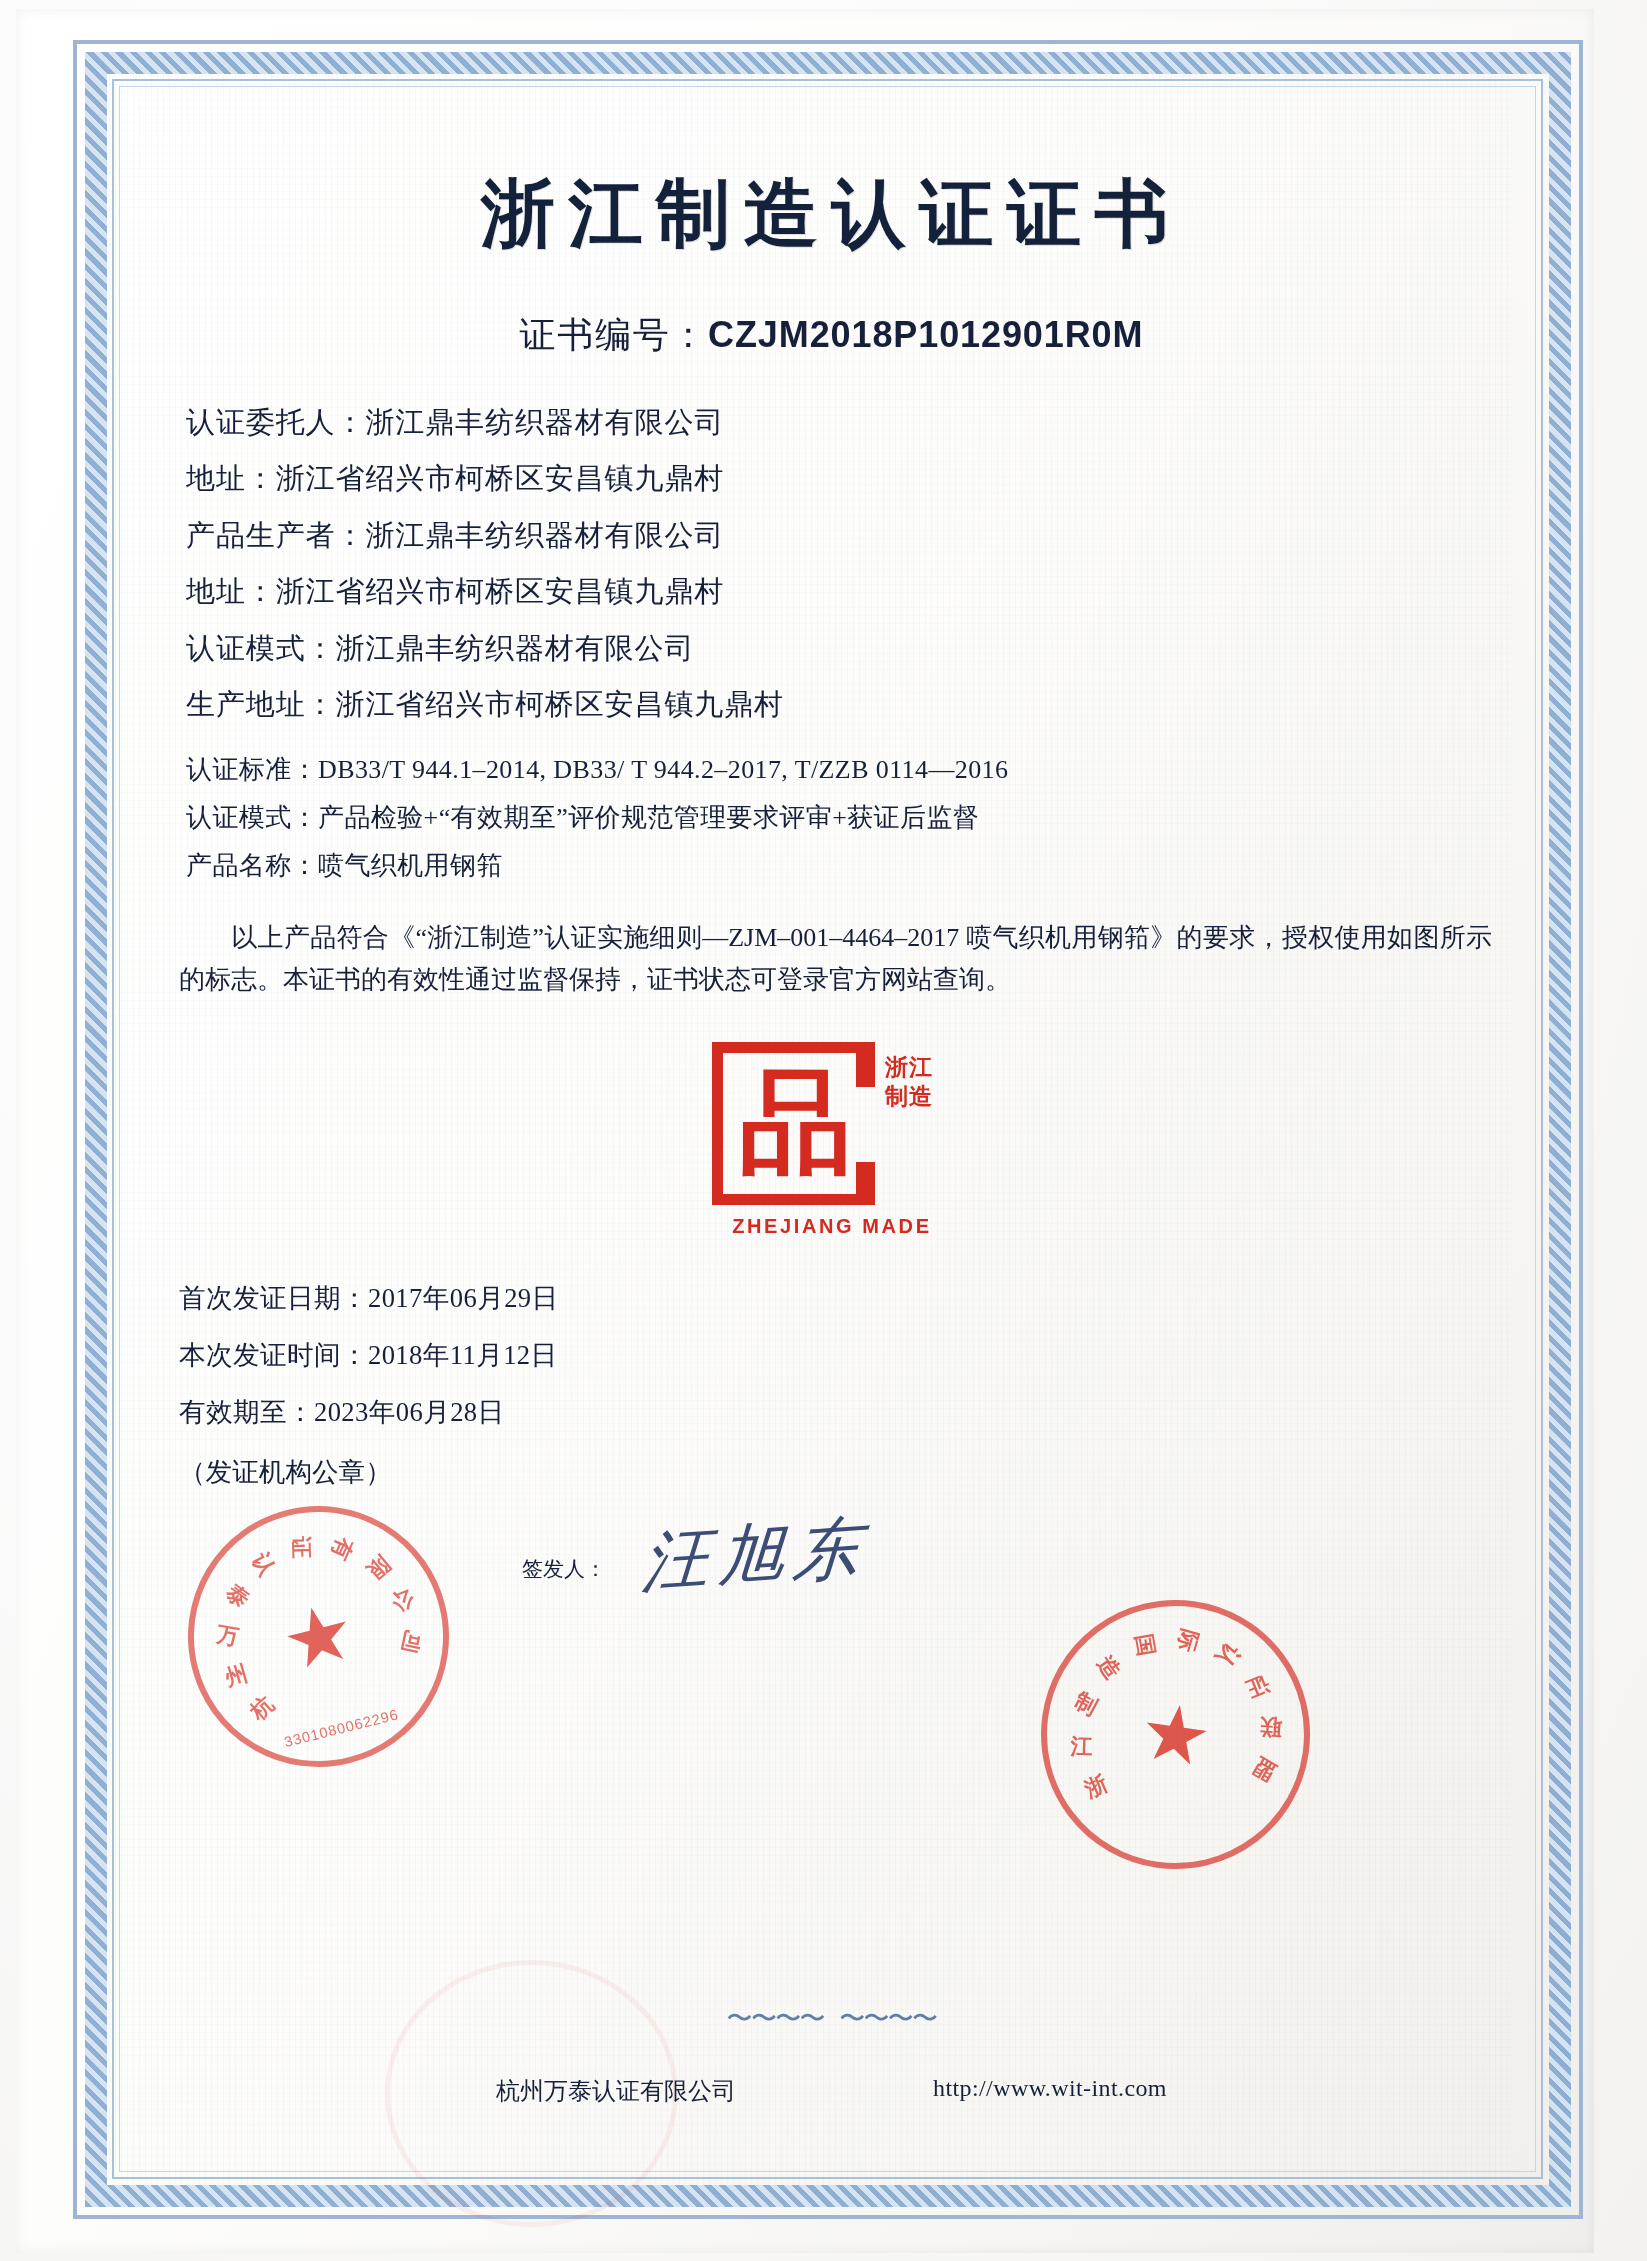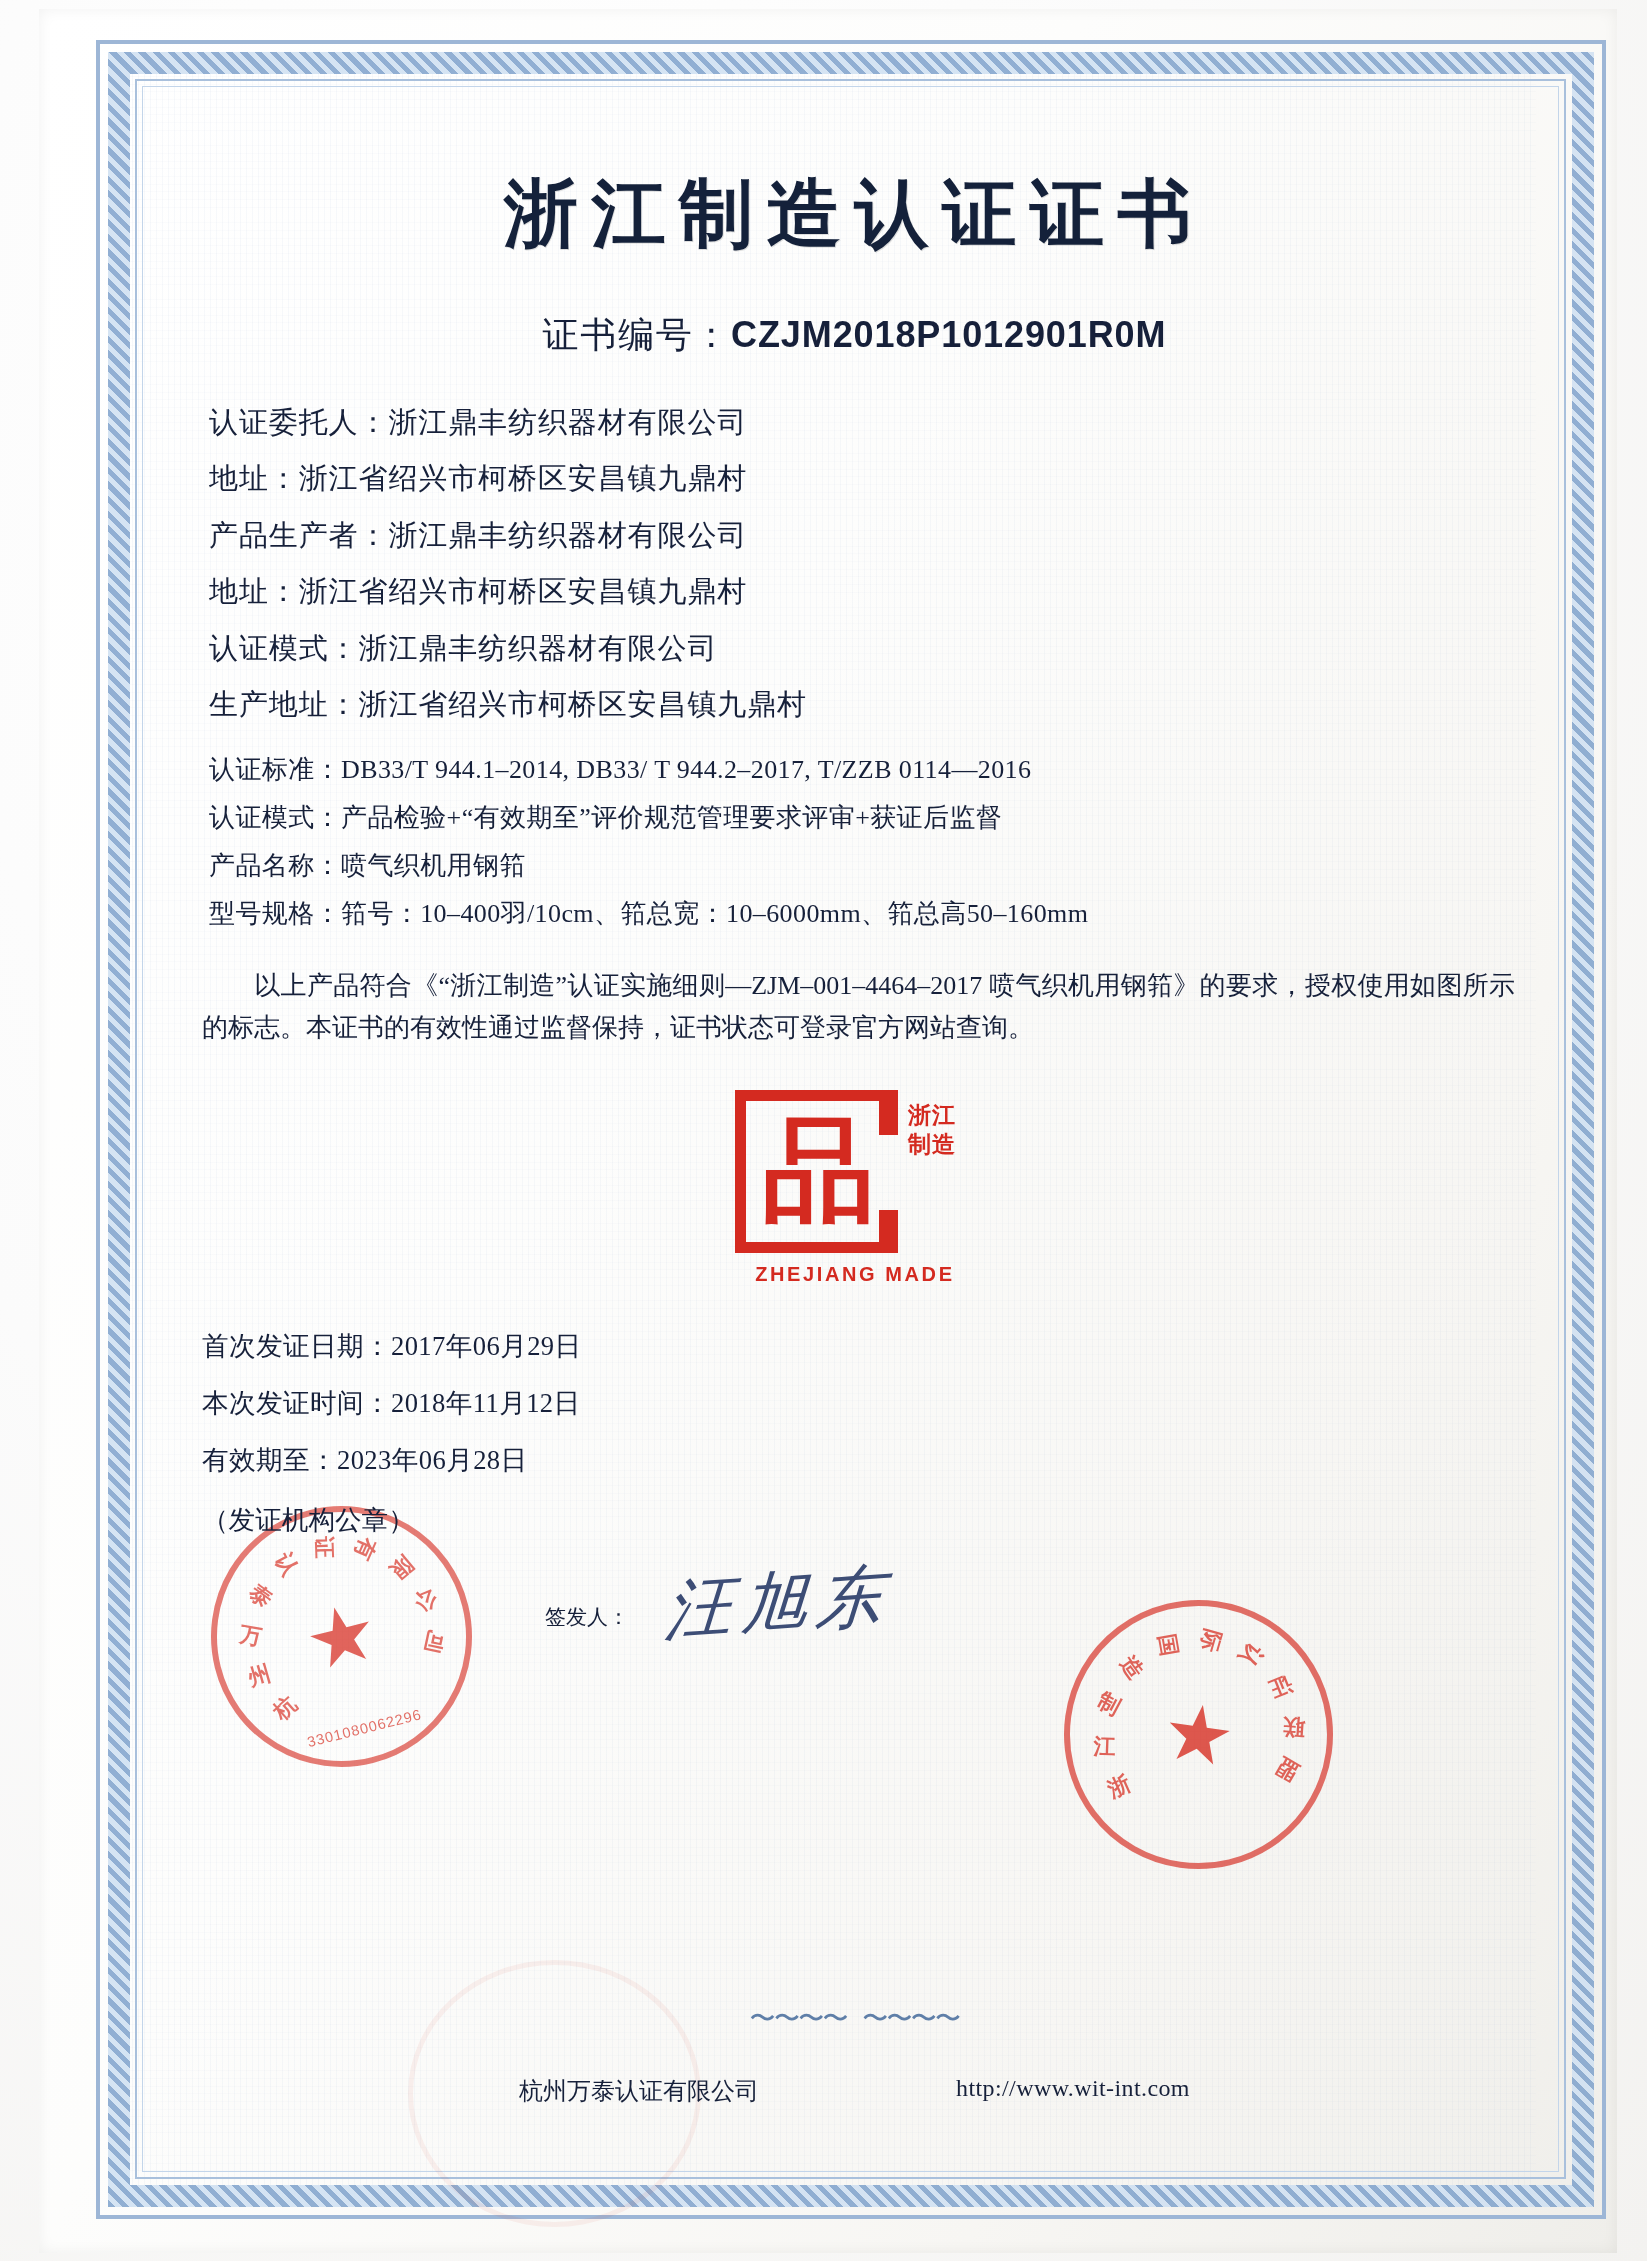--- a/index.html
+++ b/index.html
@@ -18,21 +18,21 @@
   
   .scan {
     position: relative;
     width: 1647px;
     height: 2261px;
     background:
       radial-gradient(ellipse at 30% 20%, #ffffff 0%, #fbfbfb 45%, #f3f2f0 100%);
   }
   .paper {
     position: absolute;
-    left: 39px;
+    left: 16px;
     top: 8.6px;
     width: 1578px;
     height: 2244px;
     background:
       linear-gradient(115deg, #ffffff 0%, #fdfdfc 40%, #f7f6f3 75%, #efeeea 100%);
     box-shadow: 0 0 15.4px rgba(0,0,0,0.06) inset;
   }
   
   .guilloche {
     position: absolute;
@@ -436,23 +436,20 @@
       <div class="spec-block">
         <div class="spec-line">
           <span class="label">认证标准：</span><span class="mono">DB33/T 944.1–2014, DB33/ T 944.2–2017, T/ZZB 0114—2016</span>
         </div>
         <div class="spec-line">
           <span class="label">认证模式：</span><span>产品检验+“有效期至”评价规范管理要求评审+获证后监督</span>
         </div>
         <div class="spec-line">
           <span class="label">产品名称：</span><span>喷气织机用钢筘</span>
         </div>
-        <div class="spec-line">
-          <span class="label">型号规格：</span><span>筘号：10–400羽/10cm、筘总宽：10–6000mm、筘总高50–160mm</span>
-        </div>
       </div>
 
       <div class="statement">
         <span class="indent"></span><span>以上产品符合《“浙江制造”认证实施细则—ZJM–001–4464–2017 喷气织机用钢筘》的要求，授权使用如图所示的标志。本证书的有效性通过监督保持，证书状态可登录官方网站查询。</span>
       </div>
 
       <div class="logo-wrap">
         <div class="logo">
           <div class="frame"></div>
           <div class="frame-r"></div>

